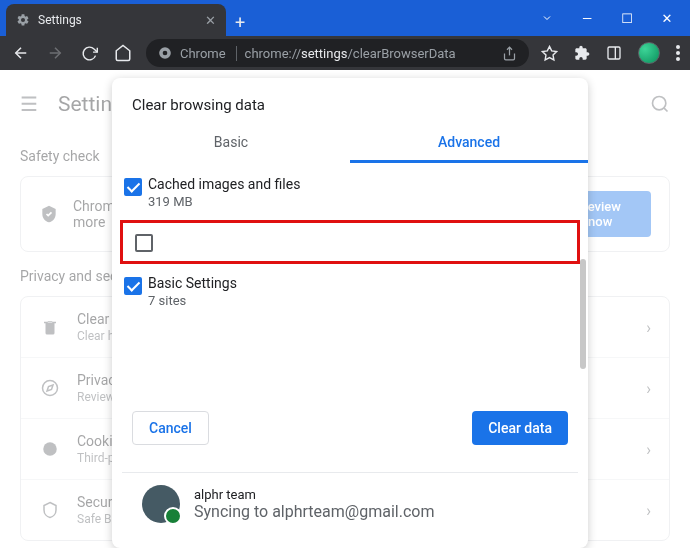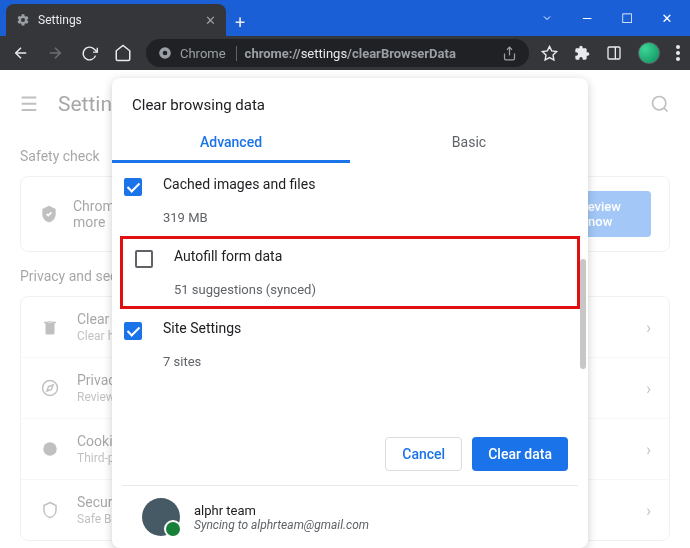--- a/index.html
+++ b/index.html
@@ -14,21 +14,21 @@
 .wincontrols { margin-left: auto; display: flex; gap: 22px; padding-right: 14px; align-items: center; height: 100%; color: #fff; font-size: 13px; }
 .wincontrols span { display:inline-flex; width:18px; justify-content:center;}
 
 
 .toolbar { height: 28px; background: #35363a; display: flex; align-items: center; padding: 17px 10px; gap: 12px; }
 .tbtn { color: #e8eaed; width: 22px; height: 22px; display:flex; align-items:center; justify-content:center; }
 .tbtn.dim { color: #6d6f73; }
 .omnibox { flex: 1; height: 28px; background: #202124; border-radius: 14px; display: flex; align-items: center; padding: 0 12px; gap: 8px; color: #e8eaed; font-size: 13px; }
 .omnibox .chrome-label{ color:#9aa0a6; border-right:1px solid #5f6368; padding-right:10px;}
 .omnibox .addr{ color:#e8eaed;}
-.omnibox .addr .dim{ color:#9aa0a6;font-weight:bold;}
+.omnibox .addr .dim{ color:#9aa0a6;}
 .right-icons { display:flex; gap:16px; align-items:center; color:#e8eaed;}
 .avatar{ width:22px; height:22px; border-radius:50%; background: radial-gradient(circle at 30% 30%, #3dd598, #0a8f5b); border:1px solid #5f6368;}
 
 
 .page { position: absolute; top: 76px; left:0; right:0; bottom:0; background:#fff; padding: 0 20px; }
 .overlay{ position:absolute; top:76px; left:0; right:0; bottom:0; background: rgba(255,255,255,0.6);}
 .page-head{ display:flex; align-items:center; gap:20px; height:56px;}
 .hamb{ font-size:20px; color:#5f6368;}
 .page-title{ font-size:21px; color:#202124;}
 .search-ic{ margin-left:auto; color:#5f6368; font-size:18px;}
@@ -47,35 +47,35 @@
 
 
 .modal{ position:absolute; top:78px; left:112px; width:476px; height:470px; background:#fff; border-radius:8px; box-shadow:0 2px 10px rgba(0,0,0,0.2); display:flex; flex-direction:column;}
 .modal-title{ font-size:15px; color:#202124; padding:18px 20px 10px;}
 .tabs{ display:flex; }
 .tabrow{ flex:1; text-align:center; padding:10px 0; font-size:14px; }
 .tab-basic{ color:#5f6368;}
 .tab-adv{ color:#1a73e8; font-weight:500; border-bottom:3px solid #1a73e8;}
 .scroll{ flex:1; overflow:hidden; position:relative; padding:6px 0;}
 .scrollbar-thumb{ position:absolute; right:2px; top:96px; width:6px; height:110px; background:#c7c7c7; border-radius:3px;}
-.opt{ display:flex; gap:21px; padding:7px 20px 7px 12px; align-items:flex-start;}
+.opt{ display:flex; gap:6px; padding:7px 20px 7px 12px; align-items:flex-start;}
 .cb{ width:18px; height:18px; border:2px solid #5f6368; border-radius:2px; margin-top:2px; flex-shrink:0; position:relative;}
 .cb.checked{ background:#1a73e8; border-color:#1a73e8;}
 .cb.checked::after{ content:''; position:absolute; left:4px; top:0px; width:5px; height:10px; border:solid #fff; border-width:0 2px 2px 0; transform:rotate(45deg);}
 .opt .ot .h{ font-size:14px; color:#202124;}
-.opt .ot .s{ font-size:13px; color:#5f6368; margin-top:18px;}
+.opt .ot .s{ font-size:13px; color:#5f6368; margin-top:2px;}
 .redbox{ margin:4px 8px; border:3px solid #e01010; padding:2px 0;}
-.btnrow{ display:flex; justify-content:flex-end; gap:10px; padding:14px 20px; }
+.btnrow{ display:flex; justify-content:space-between; gap:10px; padding:14px 20px; }
 .btn-cancel{ background:#fff; border:1px solid #dadce0; color:#1a73e8; border-radius:4px; padding:8px 16px; font-size:14px; font-weight:500;}
 .btn-clear{ background:#1a73e8; border:none; color:#fff; border-radius:4px; padding:8px 16px; font-size:14px; font-weight:500;}
-.account{ padding:12px 20px; display:flex; align-items:center; gap:14px; border-top:1px solid #e8eaed; margin:0 10px;}
+.account{ padding:12px 20px; display:flex; align-items:center; gap:14px; border-top:1px solid #e8eaed; margin:13px 10px;}
 .account .av{ width:38px; height:38px; border-radius:50%; background:#455a64; position:relative;}
 .account .av::after{ content:''; position:absolute; right:-2px; bottom:-2px; width:14px; height:14px; border-radius:50%; background:#188038; border:2px solid #fff;}
 .account .nm{ font-size:13px; color:#202124;}
-.account .em{ font-size:12px; color:#5f6368;font-style:italic;}
+.account .em{ font-size:16px; color:#5f6368;}
 .footnote{ padding:10px 20px 16px; font-size:13px; color:#5f6368; border-top:1px solid #e8eaed; margin:0 10px;}
 .footnote a{ color:#1a73e8; text-decoration:none;}
 
 svg{ display:block; }
 </style>
 </head>
 <body>
 
 <div class="titlebar">
   <div class="tab-active">
@@ -243,44 +243,40 @@
       <span class="cv">›</span>
     </div>
   </div>
 </div>
 
 <div class="overlay"></div>
 
 <div class="modal">
   <div class="modal-title">Clear browsing data</div>
   <div class="tabs">
+    <div class="tabrow tab-basic">Basic</div>
     <div class="tabrow tab-adv">Advanced</div>
-    <div class="tabrow tab-basic">Basic</div>
   </div>
   <div class="scroll">
     <div class="opt">
       <div class="cb checked"></div>
       <div class="ot">
           <div class="h">Cached images and files</div>
           <div class="s">319 MB</div>
         </div>
     </div>
     <div class="redbox">
       <div class="opt">
         <div class="cb"></div>
-        <div class="ot">
-            <div class="h">Autofill form data</div>
-            <div class="s">51 suggestions (synced)</div>
-          </div>
       </div>
     </div>
     <div class="opt">
       <div class="cb checked"></div>
       <div class="ot">
-          <div class="h">Site Settings</div>
+          <div class="h">Basic Settings</div>
           <div class="s">7 sites</div>
         </div>
     </div>
 
     <div class="scrollbar-thumb"></div>
   </div>
   <div class="btnrow">
     <button class="btn-cancel">Cancel</button>
     <button class="btn-clear">Clear data</button>
   </div>

